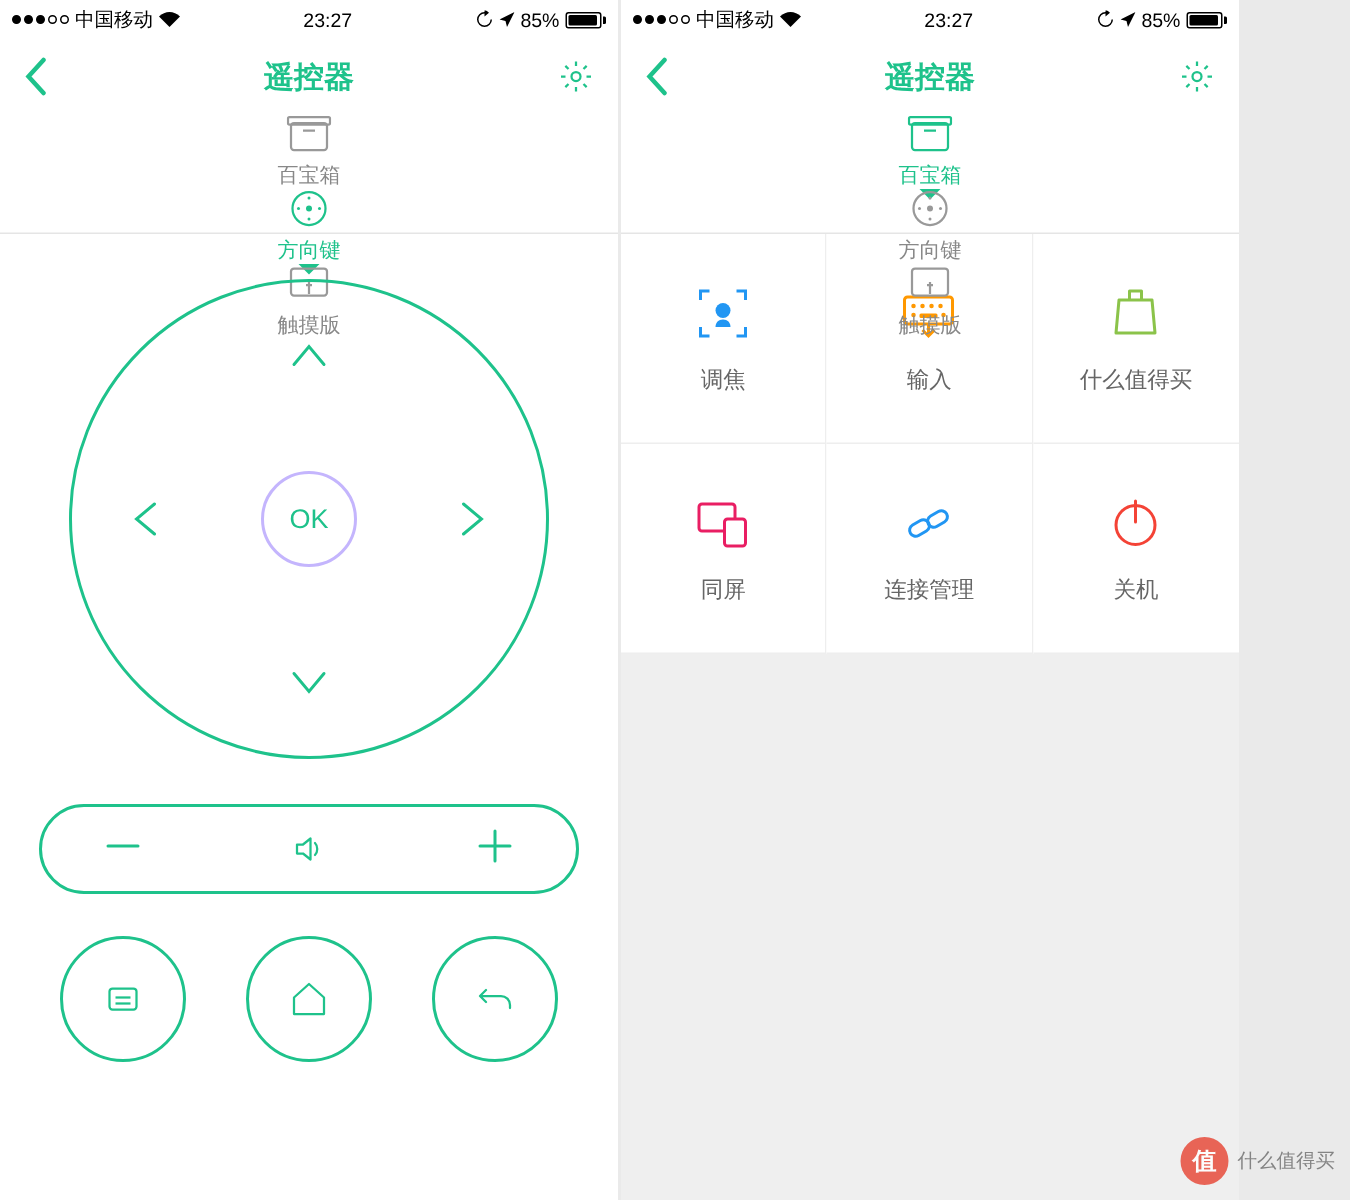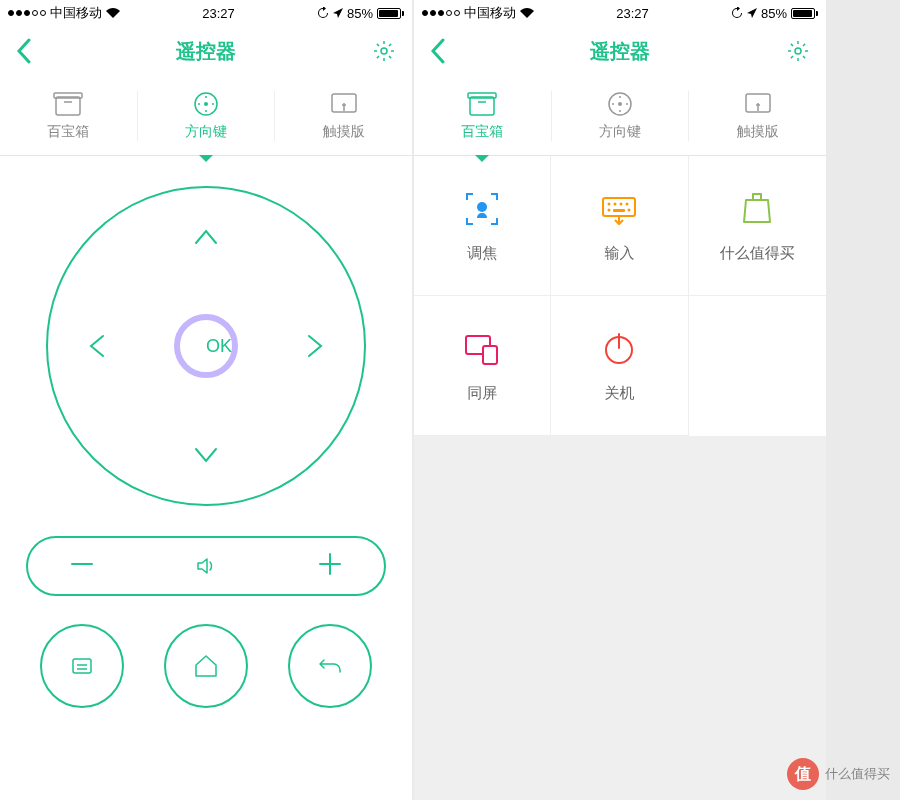--- a/index.html
+++ b/index.html
@@ -57,20 +57,21 @@
   }
   .nav-title { color: #1ec28b; font-size: 20px; font-weight: 600; position: absolute; left: 50%; transform: translateX(-50%); }
   .back-chevron { width: 16px; height: 26px; }
   .gear { width: 24px; height: 24px; }
   
   .tabs {
     height: 80px;
     display: flex;
     background: #fff;
     border-bottom: 1px solid #e5e5e5;
+    flex-direction: column;
   }
   .tab {
     flex: 1;
     display: flex;
     flex-direction: column;
     align-items: center;
     justify-content: center;
     gap: 6px;
     position: relative;
     cursor: pointer;
@@ -104,25 +105,25 @@
     height: 320px;
     border: 2px solid #1ec28b;
     border-radius: 50%;
     position: relative;
   }
   .dpad-center {
     position: absolute;
     top: 50%; left: 50%;
     width: 64px; height: 64px;
     transform: translate(-50%, -50%);
-    border: 6px solid #c4b5fd;
+    border: 2px solid #c4b5fd;
     border-radius: 50%;
     display: flex;
     align-items: center;
-    justify-content: flex-end;
+    justify-content: center;
     color: #1ec28b;
     font-size: 18px;
     font-weight: 500;
     cursor: pointer;
   }
   .dpad-arrow {
     position: absolute;
     width: 30px; height: 30px;
     cursor: pointer;
   }
@@ -458,20 +459,27 @@
         </div>
         <div class="tool-cell">
           <svg class="tool-icon" viewBox="0 0 42 42">
               <rect x="5" y="8" width="24" height="18" rx="2" stroke="#e91e63" stroke-width="2" fill="none"></rect>
               <rect x="22" y="18" width="14" height="18" rx="2" stroke="#e91e63" stroke-width="2" fill="#fff"></rect>
             </svg>
           <span class="tool-label">同屏</span>
         </div>
         <div class="tool-cell">
           <svg class="tool-icon" viewBox="0 0 42 42">
+              <rect x="8" y="20" width="14" height="8" rx="4" transform="rotate(-30 15 24)" stroke="#2196f3" stroke-width="2" fill="none"></rect>
+              <rect x="20" y="14" width="14" height="8" rx="4" transform="rotate(-30 27 18)" stroke="#2196f3" stroke-width="2" fill="none"></rect>
+            </svg>
+          <span class="tool-label">连接管理</span>
+        </div>
+        <div class="tool-cell">
+          <svg class="tool-icon" viewBox="0 0 42 42">
               <circle cx="21" cy="22" r="13" stroke="#f44336" stroke-width="2" fill="none"></circle>
               <line x1="21" y1="6" x2="21" y2="20" stroke="#f44336" stroke-width="2" stroke-linecap="round"></line>
             </svg>
           <span class="tool-label">关机</span>
         </div>
       </div>
     </div>
     <div style="flex:1;background:#efefef"></div>
   </div>
 </div>

